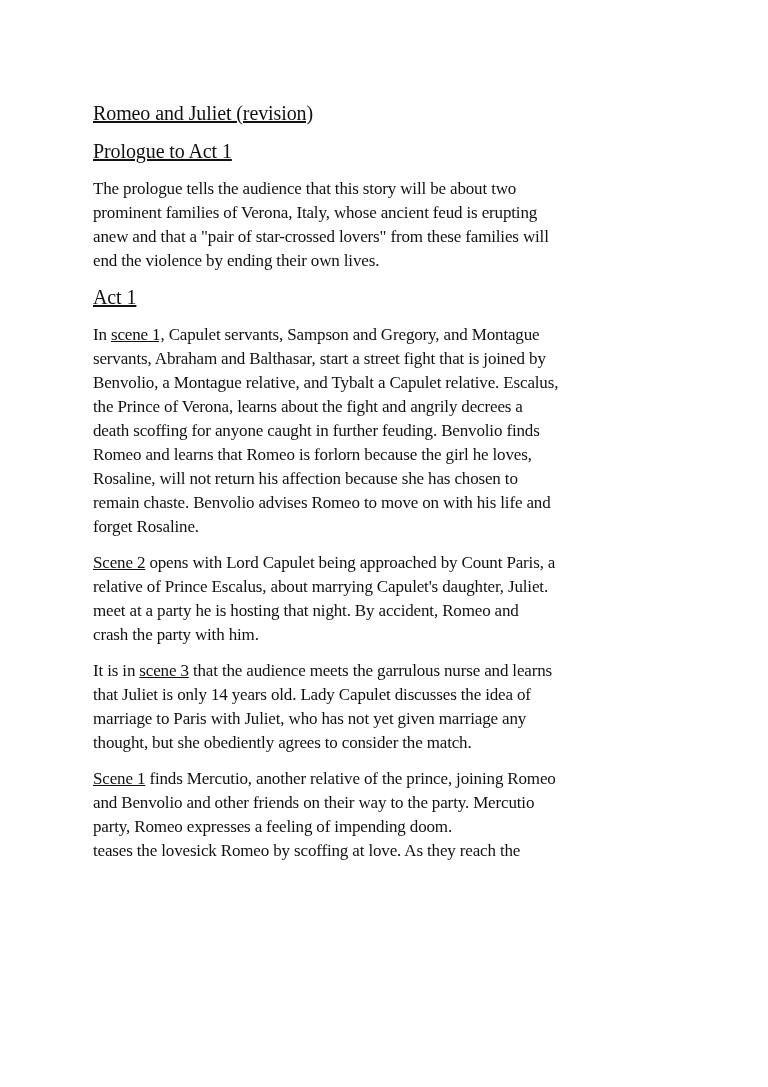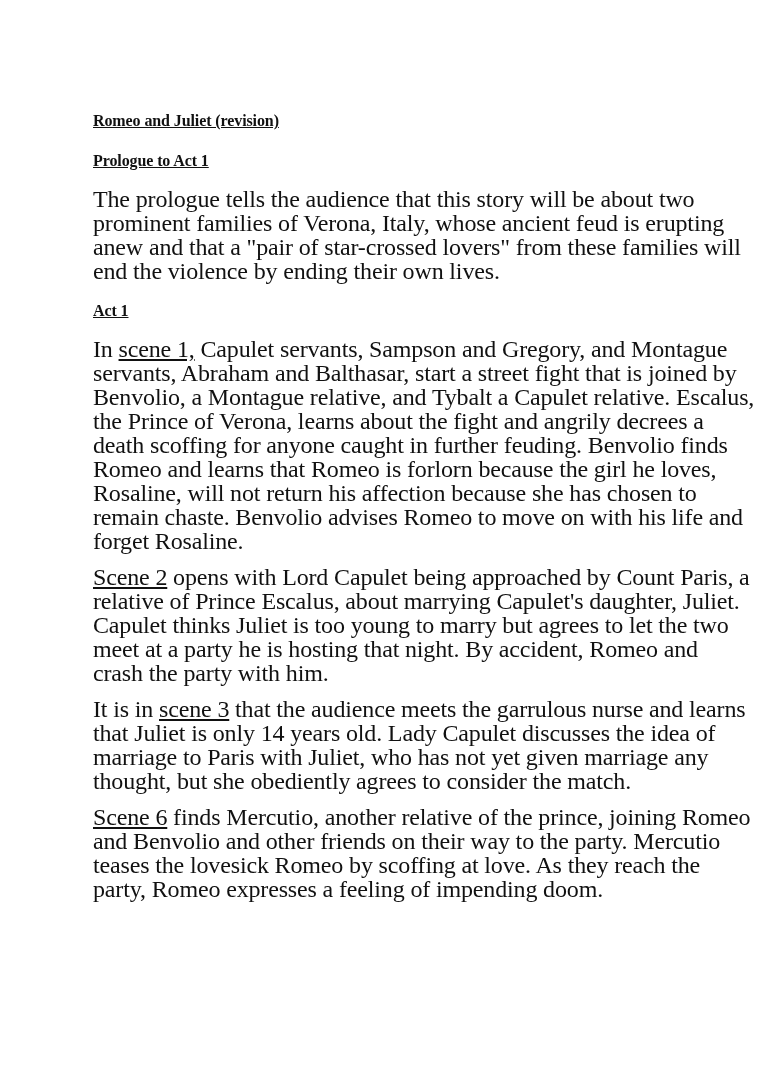--- a/index.html
+++ b/index.html
@@ -4,25 +4,25 @@
 <style>
   html, body { margin: 0; padding: 0; background: #ffffff; }
   body { width: 768px; height: 1087px; position: relative; overflow: hidden; }
   .page {
     position: absolute; left: 0; top: 0; width: 768px; height: 1087px;
     background: #ffffff; color: #111111;
     font-family: "Liberation Serif", "DejaVu Serif", serif;
   }
   .content { position: absolute; left: 93px; top: 93px; width: 600px; }
   .heading {
-    font-weight: bold; text-decoration: underline; font-size: 16px;
-    line-height: 24px; margin: 16px 0 14px 0; letter-spacing: -0.1px;
+    font-weight: normal; text-decoration: underline; font-size: 20px;
+    line-height: 24px; margin: 8px 0 14px 0; letter-spacing: -0.1px;
   }
   .para {
-    font-size: 24px; line-height: 24px; margin: 0 0 12px 0;
+    font-size: 17px; line-height: 24px; margin: 0 0 12px 0;
     letter-spacing: -0.15px; white-space: nowrap;
   }
   .line { display: block; }
   .u { text-decoration: underline; }
 </style>
 </head>
 <body>
 
 <div class="page">
   <div class="content">
@@ -47,33 +47,32 @@
       <span class="line">death scoffing for anyone caught in further feuding. Benvolio finds</span>
       <span class="line">Romeo and learns that Romeo is forlorn because the girl he loves,</span>
       <span class="line">Rosaline, will not return his affection because she has chosen to</span>
       <span class="line">remain chaste. Benvolio advises Romeo to move on with his life and</span>
       <span class="line">forget Rosaline.</span>
     </div>
 
     <div class="para">
       <span class="line"><span></span><span class="u">Scene 2</span><span> opens with Lord Capulet being approached by Count Paris, a</span></span>
       <span class="line">relative of Prince Escalus, about marrying Capulet's daughter, Juliet.</span>
-      <span class="line">Capulet thinks Juliet is too young to marry but agrees to let the two</span>
       <span class="line">meet at a party he is hosting that night. By accident, Romeo and</span>
       <span class="line">crash the party with him.</span>
     </div>
 
     <div class="para">
       <span class="line"><span>It is in </span><span class="u">scene 3</span><span> that the audience meets the garrulous nurse and learns</span></span>
       <span class="line">that Juliet is only 14 years old. Lady Capulet discusses the idea of</span>
       <span class="line">marriage to Paris with Juliet, who has not yet given marriage any</span>
       <span class="line">thought, but she obediently agrees to consider the match.</span>
     </div>
 
     <div class="para">
-      <span class="line"><span></span><span class="u">Scene 6</span><span> finds Mercutio, another relative of the prince, joining Romeo</span></span>
+      <span class="line"><span></span><span class="u">Scene 1</span><span> finds Mercutio, another relative of the prince, joining Romeo</span></span>
       <span class="line">and Benvolio and other friends on their way to the party. Mercutio</span>
+      <span class="line">party, Romeo expresses a feeling of impending doom.</span>
       <span class="line">teases the lovesick Romeo by scoffing at love. As they reach the</span>
-      <span class="line">party, Romeo expresses a feeling of impending doom.</span>
     </div>
 
   </div>
 </div>
 
 </body></html>

